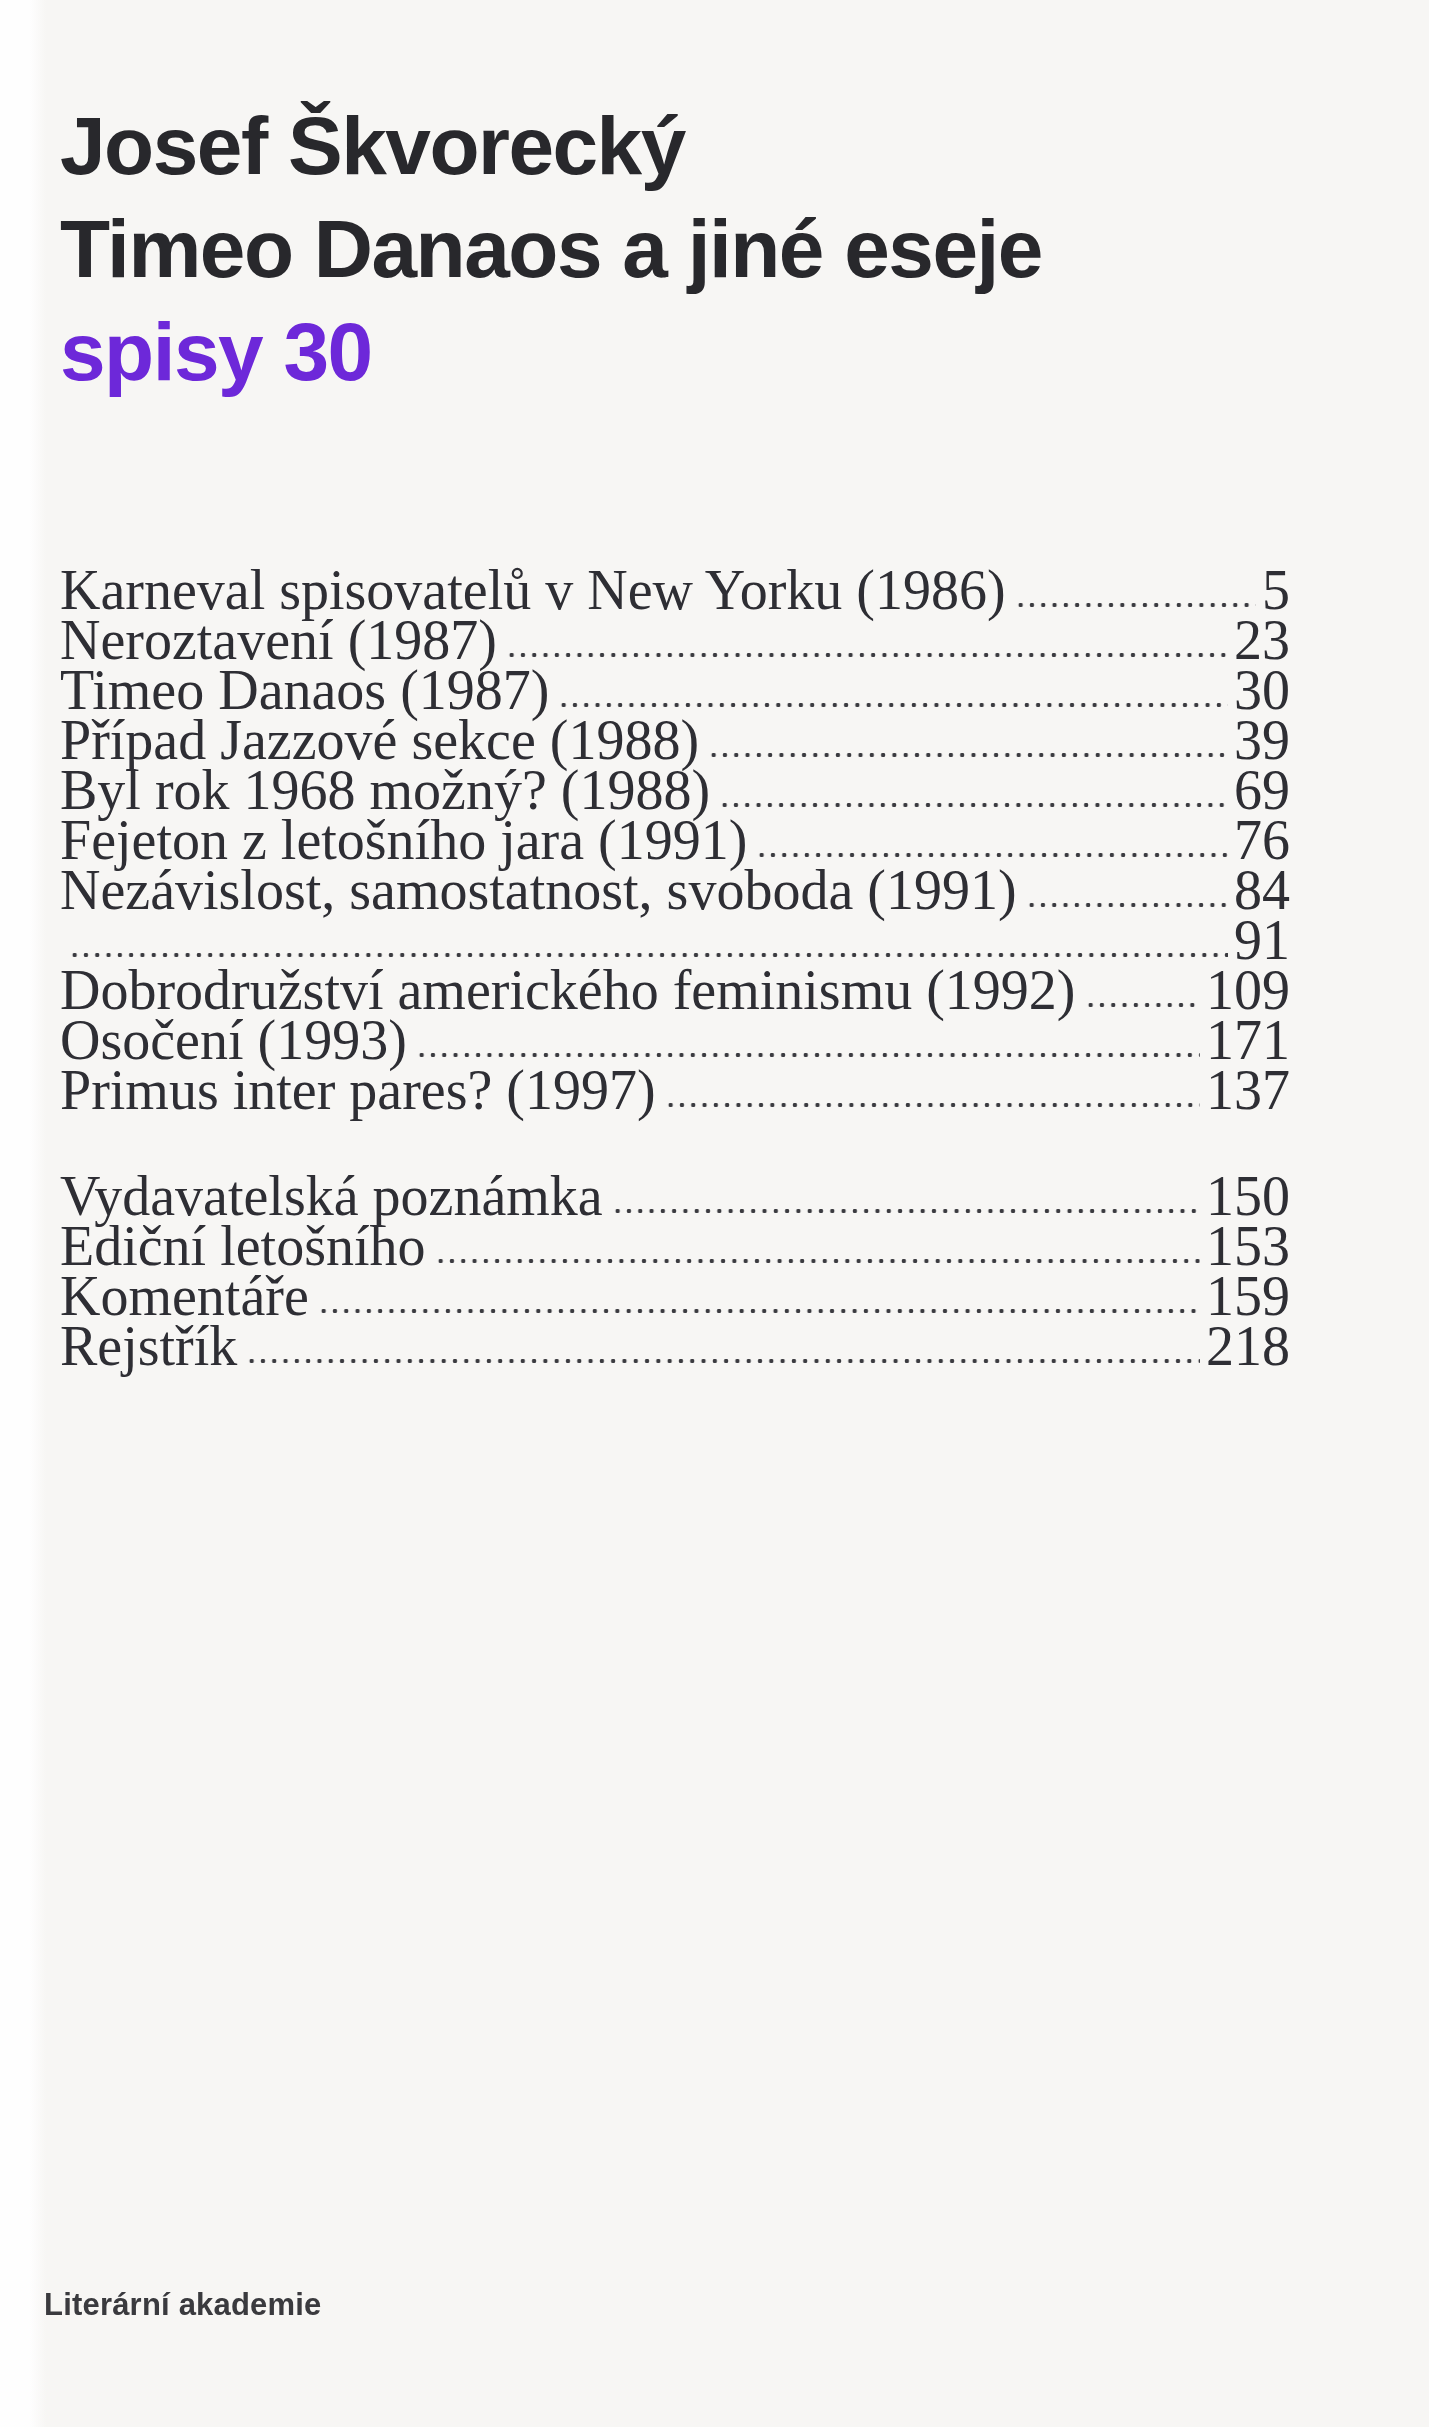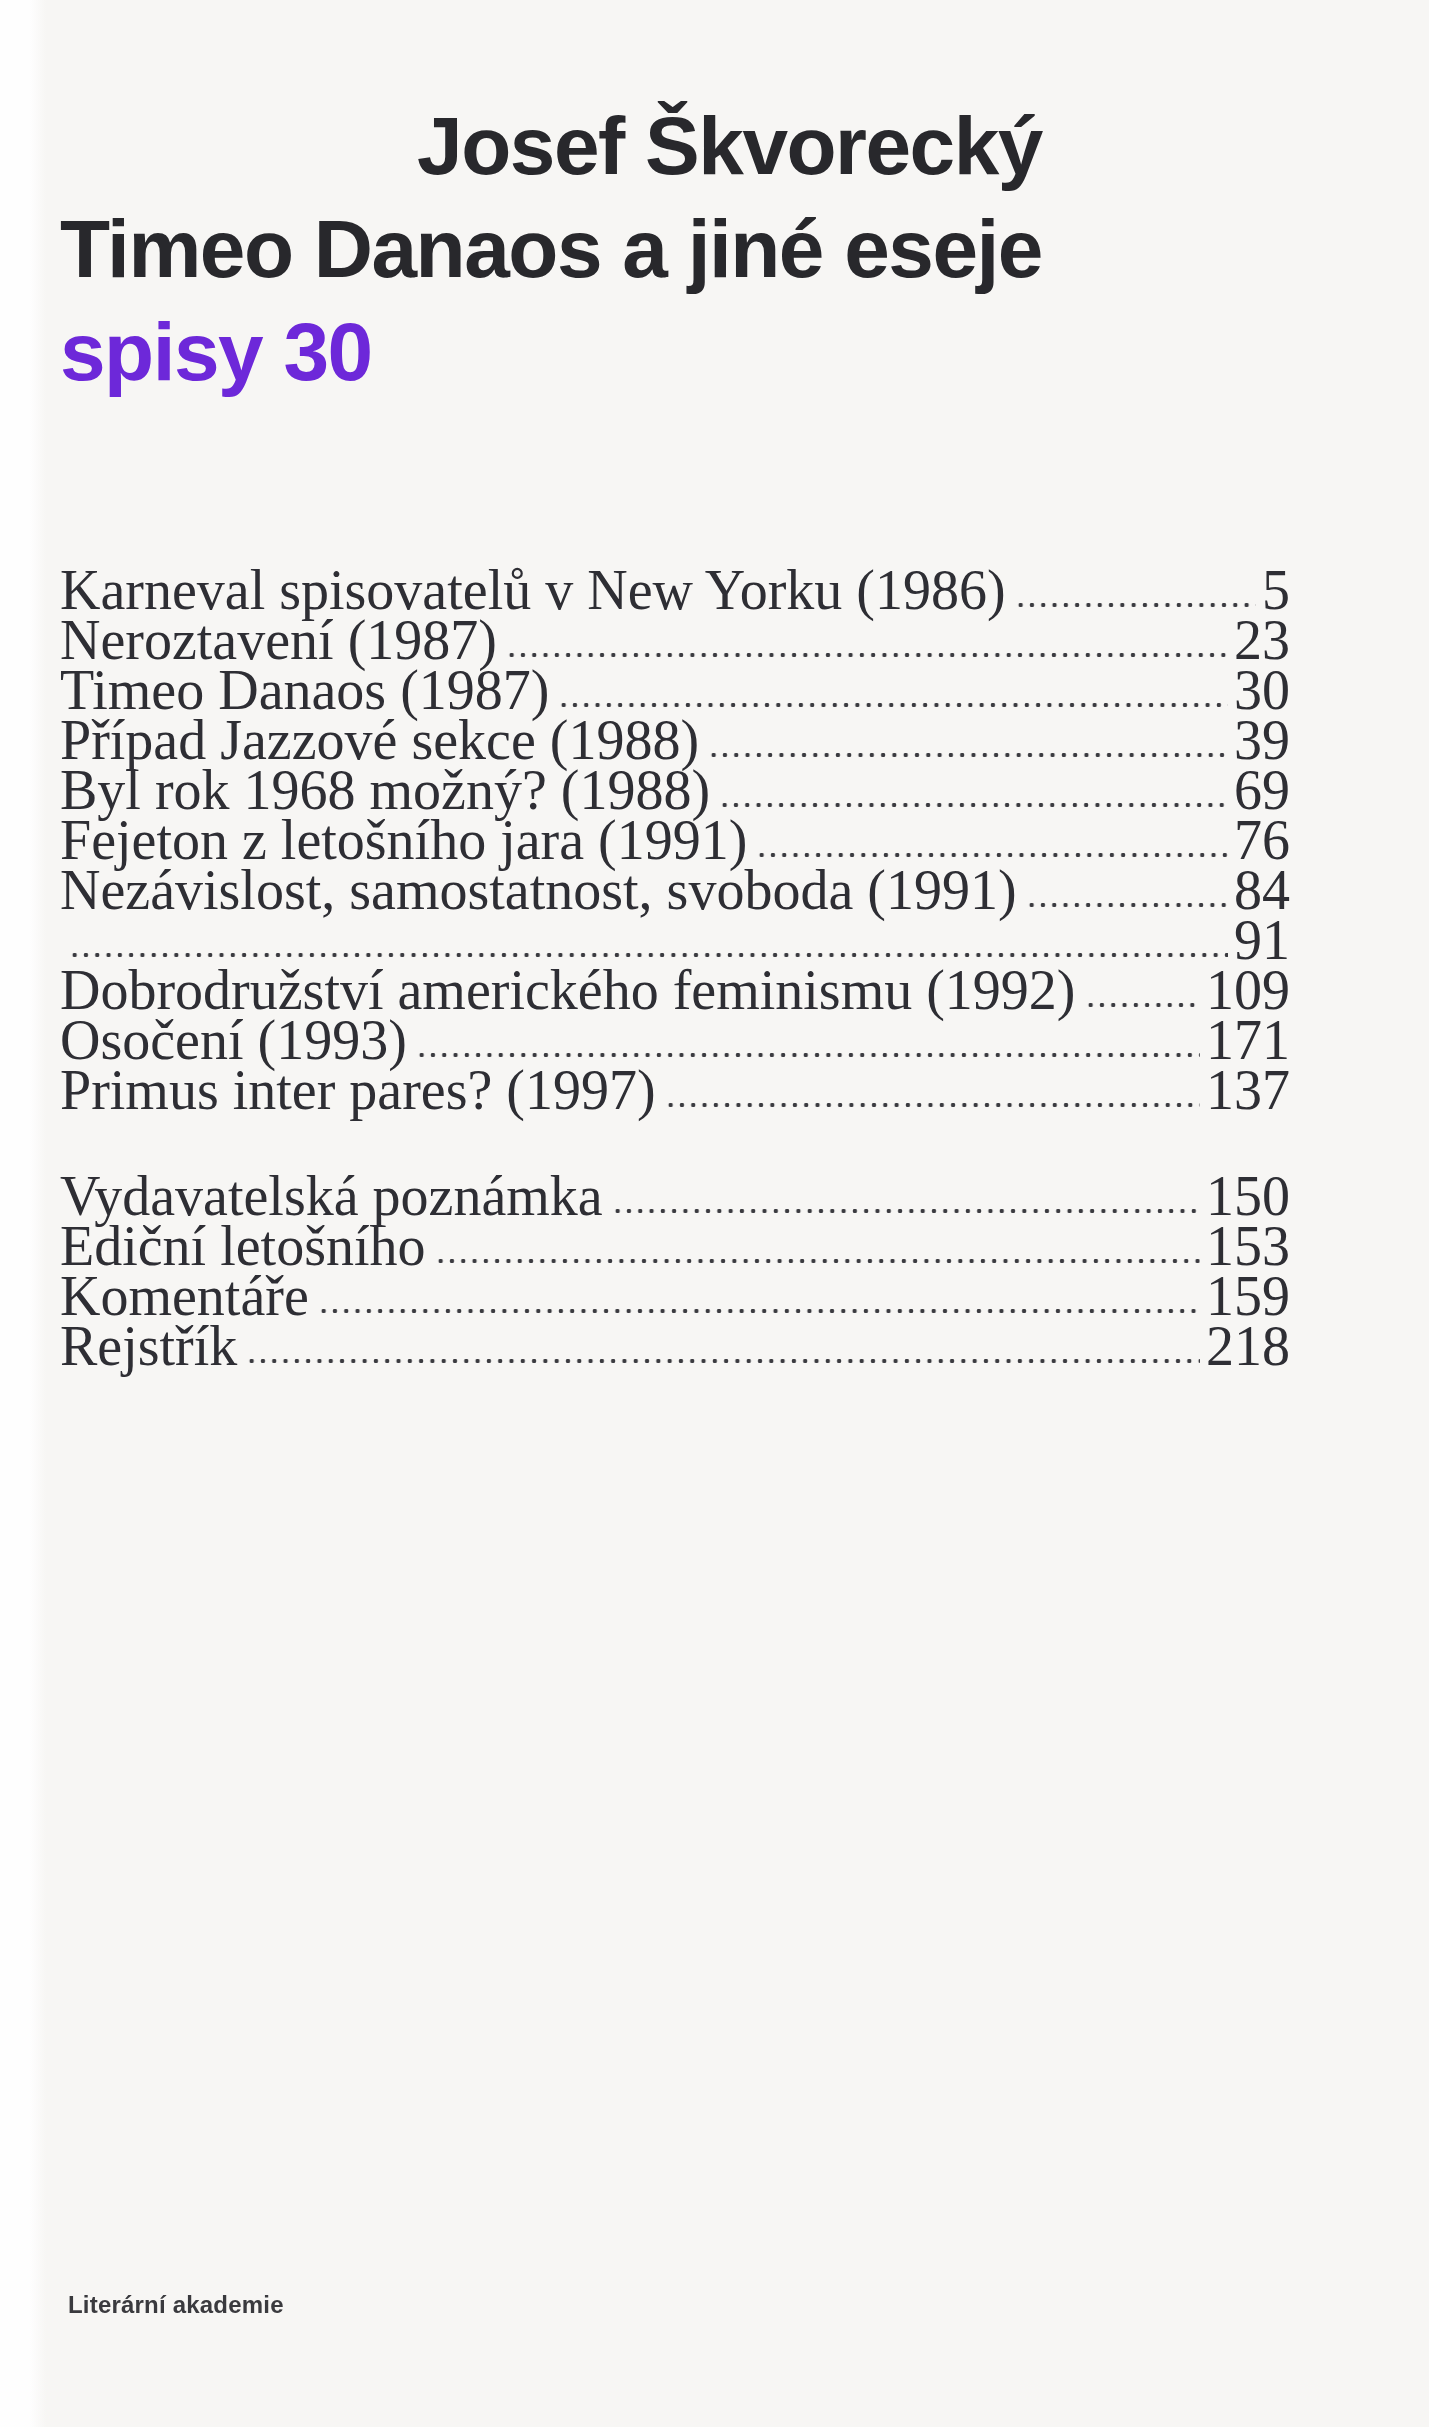--- a/index.html
+++ b/index.html
@@ -28,21 +28,21 @@
     left: 60px;
     top: 94px;
     font-family: "Liberation Sans", sans-serif;
     font-weight: 700;
     font-size: 82px;
     line-height: 103px;
     letter-spacing: -1.5px;
     color: #28282c;
     white-space: nowrap;
   }
-  .title-line { display: block; text-align: right; }
+  .title-line { display: block; }
   .series-line {
     display: block;
     color: #6d28d9;
   }
 
   
   .toc {
     position: absolute;
     left: 60px;
     top: 565px;
@@ -72,25 +72,25 @@
   }
   .toc-page {
     flex: 0 0 auto;
     white-space: nowrap;
     text-align: right;
   }
 
   
   .footer {
     position: absolute;
-    left: 68px;
+    left: 44px;
     top: 2288px;
     font-family: "Liberation Sans", sans-serif;
     font-weight: 700;
-    font-size: 24px;
+    font-size: 31px;
     line-height: 34px;
     letter-spacing: 0.2px;
     color: #3a3a3e;
     white-space: nowrap;
   }
 </style>
 </head>
 <body>
 
 <div class="page">

